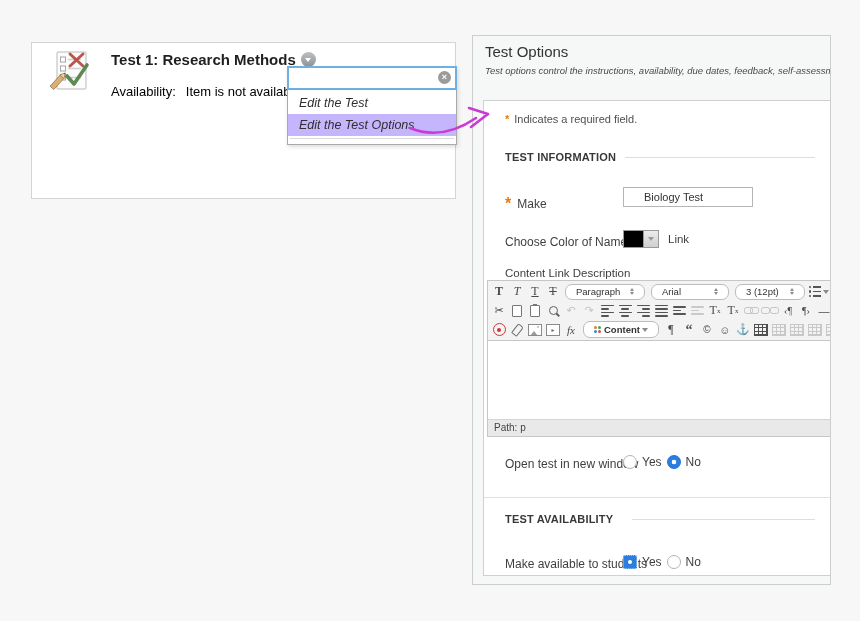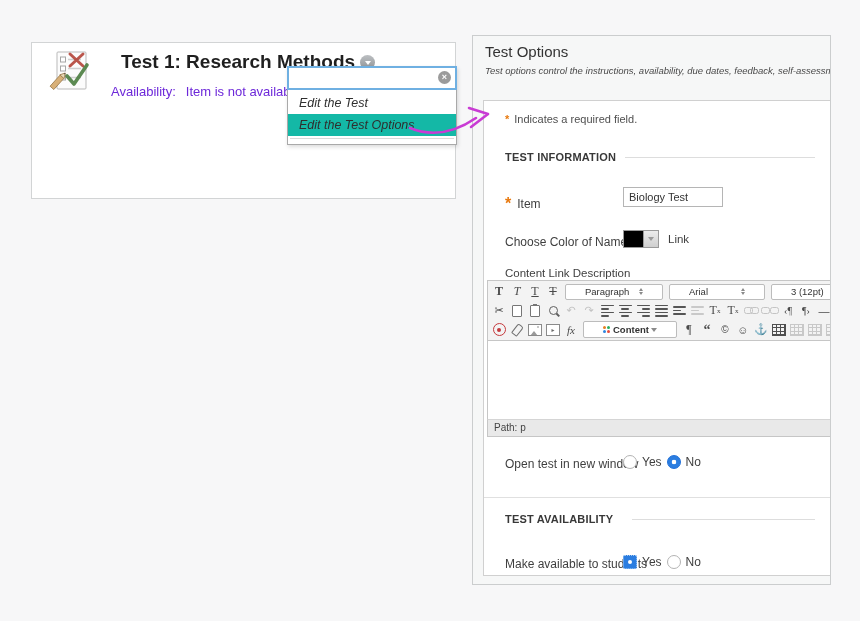--- a/index.html
+++ b/index.html
@@ -1,64 +1,64 @@
 <!DOCTYPE html>
 <html><head>
 <meta charset="utf-8">
 <style>
   html,body{margin:0;padding:0;background:#f7f7f8;}
   .canvas{position:relative;width:860px;height:621px;background:#f7f7f8;overflow:hidden;
           font-family:"Liberation Sans",sans-serif;color:#333;}
   
   .card{position:absolute;left:31px;top:42px;width:423px;height:155px;background:#fff;border:1px solid #d2d4d5;}
   .test-icon{position:absolute;left:15px;top:6px;}
-  .card-title{position:absolute;left:89px;top:8px;font-size:19px;font-weight:bold;color:#1f1f1f;display:flex;align-items:center;}
+  .card-title{position:absolute;left:79px;top:8px;font-size:15px;font-weight:bold;color:#1f1f1f;display:flex;align-items:center;}
   .chv{width:15px;height:15px;border-radius:50%;background:linear-gradient(#bcbfc2,#8f9396);display:inline-flex;align-items:center;justify-content:center;margin-left:5px;}
   .chv::after{content:'';border-left:3.5px solid transparent;border-right:3.5px solid transparent;border-top:4.5px solid #fff;margin-top:1px;}
-  .avail{position:absolute;left:79px;top:41px;font-size:13px;color:#6d28d9;display:flex;gap:10px;}
+  .avail{position:absolute;left:79px;top:41px;font-size:13px;color:#000000;display:flex;gap:10px;}
   
   .menu{position:absolute;left:287px;top:66px;width:168px;background:#fff;border:1px solid #a9a9a9;box-shadow:1px 2px 4px rgba(0,0,0,.14);z-index:5;padding-bottom:3px;font-style:italic;}
   .menu-search{position:relative;height:20px;border:2px solid #6fb0e2;background:#fff;margin:-1px -1px 2px -1px;}
   .xcl{position:absolute;right:4px;top:3px;width:13px;height:13px;border-radius:50%;background:#9b9b9b;color:#fff;font:bold 9px/13px "Liberation Sans",sans-serif;text-align:center;}
   .xcl::after{content:'×';}
   .mi{height:22px;line-height:22px;padding-left:11px;font-size:12.5px;color:#2f2f2f;}
-  .mi.hl{background:#14b8a6;}
+  .mi.hl{background:#c4b5fd;}
   .mdiv{height:1px;background:#d9d9d9;margin:2px 2px;}
   
   .arrow{position:absolute;left:408px;top:100px;z-index:10;}
   
   .panel{position:absolute;left:472px;top:35px;width:357px;height:548px;border:1px solid #cbcdce;background:#f6f7f7;overflow:hidden;}
   .p-title{position:absolute;left:12px;top:7px;font-size:15px;color:#333;}
   .p-sub{position:absolute;left:12px;top:29px;width:345px;font-size:9.5px;font-style:italic;color:#4a4a4a;white-space:nowrap;overflow:hidden;}
   .formbox{position:absolute;left:10px;top:64px;width:400px;height:474px;background:#fff;border:1px solid #d0d0d0;overflow:hidden;}
   .req{color:#e8790e;font-weight:bold;}
   .req::before{content:'*';}
   .req-note{position:absolute;left:21px;top:12px;font-size:11px;color:#4f4f4f;display:flex;gap:5px;align-items:center;}
   .sec{position:absolute;left:21px;width:310px;display:flex;align-items:center;font-size:11px;font-weight:bold;color:#383838;letter-spacing:.2px;text-align:right;}
   .sec::after{content:'';flex:1;height:1px;background:#ddd;margin-left:9px;}
   .sec.info{top:50px;} .sec.avail{top:412px;}
   .lbl{font-size:12px;color:#3f3f3f;}
   .row-name{position:absolute;left:21px;top:94px;display:flex;gap:6px;align-items:center;}
-  .name-input{position:absolute;left:139px;top:86px;width:88px;height:18px;border:1px solid #b5b5b5;font:11px "Liberation Sans",sans-serif;color:#333;padding:0 5px;}
+  .name-input{position:absolute;left:139px;top:86px;width:88px;height:18px;border:1px solid #b5b5b5;font:11px "Liberation Sans",sans-serif;color:#333;padding:0 20px;}
   .row-color{position:absolute;left:21px;top:134px;}
   .swatch{position:absolute;left:139px;top:129px;display:flex;border:1px solid #9a9a9a;height:16px;align-items:stretch;}
   .swatch .c{width:19px;background:#000;}
   .swatch .d{width:14px;background:linear-gradient(#ececec,#cfcfcf);display:flex;align-items:center;justify-content:center;border-left:1px solid #9a9a9a;}
   .swatch .d::after{content:'';border-left:3px solid transparent;border-right:3px solid transparent;border-top:4px solid #9a9a9a;}
   .color-val{position:absolute;left:184px;top:132px;font-size:11.5px;color:#3f3f3f;}
   .desc-lbl{position:absolute;left:21px;top:166px;font-size:11.5px;color:#3f3f3f;}
   
   .editor{position:absolute;left:3px;top:179px;width:380px;}
   .tbar{border:1px solid #c6c6c6;background:#f3f3f3;padding:1px 2px;}
   .trow{display:flex;align-items:center;height:19px;}
   .tb{min-width:17px;height:17px;display:inline-flex;align-items:center;justify-content:center;color:#4a4a4a;font:12px "Liberation Serif",serif;margin:0 .5px;flex:none;}
   .tb.sans{font-family:"Liberation Sans",sans-serif;font-size:11px;}
   .g{color:#c2c2c2!important;}
   .g .ln i{background:#c9c9c9!important;}
-  .sel-box{display:inline-flex;align-items:center;background:#fff;border:1px solid #bcbcbc;border-radius:2px;height:14px;font-size:9.5px;color:#333;padding:0 19px;margin:0 3px;flex:none;}
+  .sel-box{display:inline-flex;align-items:center;background:#fff;border:1px solid #bcbcbc;border-radius:7px;height:14px;font-size:9.5px;color:#333;padding:0 10px;margin:0 3px;flex:none;}
   .sel-box .t{white-space:nowrap;}
   .updn{display:flex;flex-direction:column;align-items:center;gap:1px;margin-left:5px;}
   .updn b{width:0;height:0;border-left:2.5px solid transparent;border-right:2.5px solid transparent;}
   .updn b.up{border-bottom:3.5px solid #8a8a8a;}
   .updn b.dn{border-top:3.5px solid #8a8a8a;}
   .car{width:0;height:0;border-left:3px solid transparent;border-right:3px solid transparent;border-top:4px solid #8a8a8a;margin-left:2px;}
   .ln{display:flex;flex-direction:column;gap:2px;width:13px;}
   .ln i{display:block;height:1.5px;width:13px;background:#555;border-radius:1px;}
   .al-l i:nth-child(even){width:8px;align-self:flex-start;}
   .al-c i:nth-child(even){width:8px;align-self:center;}
@@ -166,21 +166,21 @@
     <div class="formbox">
       <div class="req-note">
         <span class="req"></span>
         <span>Indicates a required field.</span>
       </div>
 
       <div class="sec info">TEST INFORMATION</div>
 
       <div class="row-name">
         <span class="req"></span>
-        <span class="lbl">Item</span>
+        <span class="lbl">Make</span>
       </div>
       <input class="name-input" type="text" value="Biology Test" style="">
 
       <div class="row-color lbl" style="position:absolute;">Choose Color of Name</div>
       <div class="swatch">
         <span class="c"></span>
         <span class="d"></span>
       </div>
       <div class="color-val">Link</div>
 

